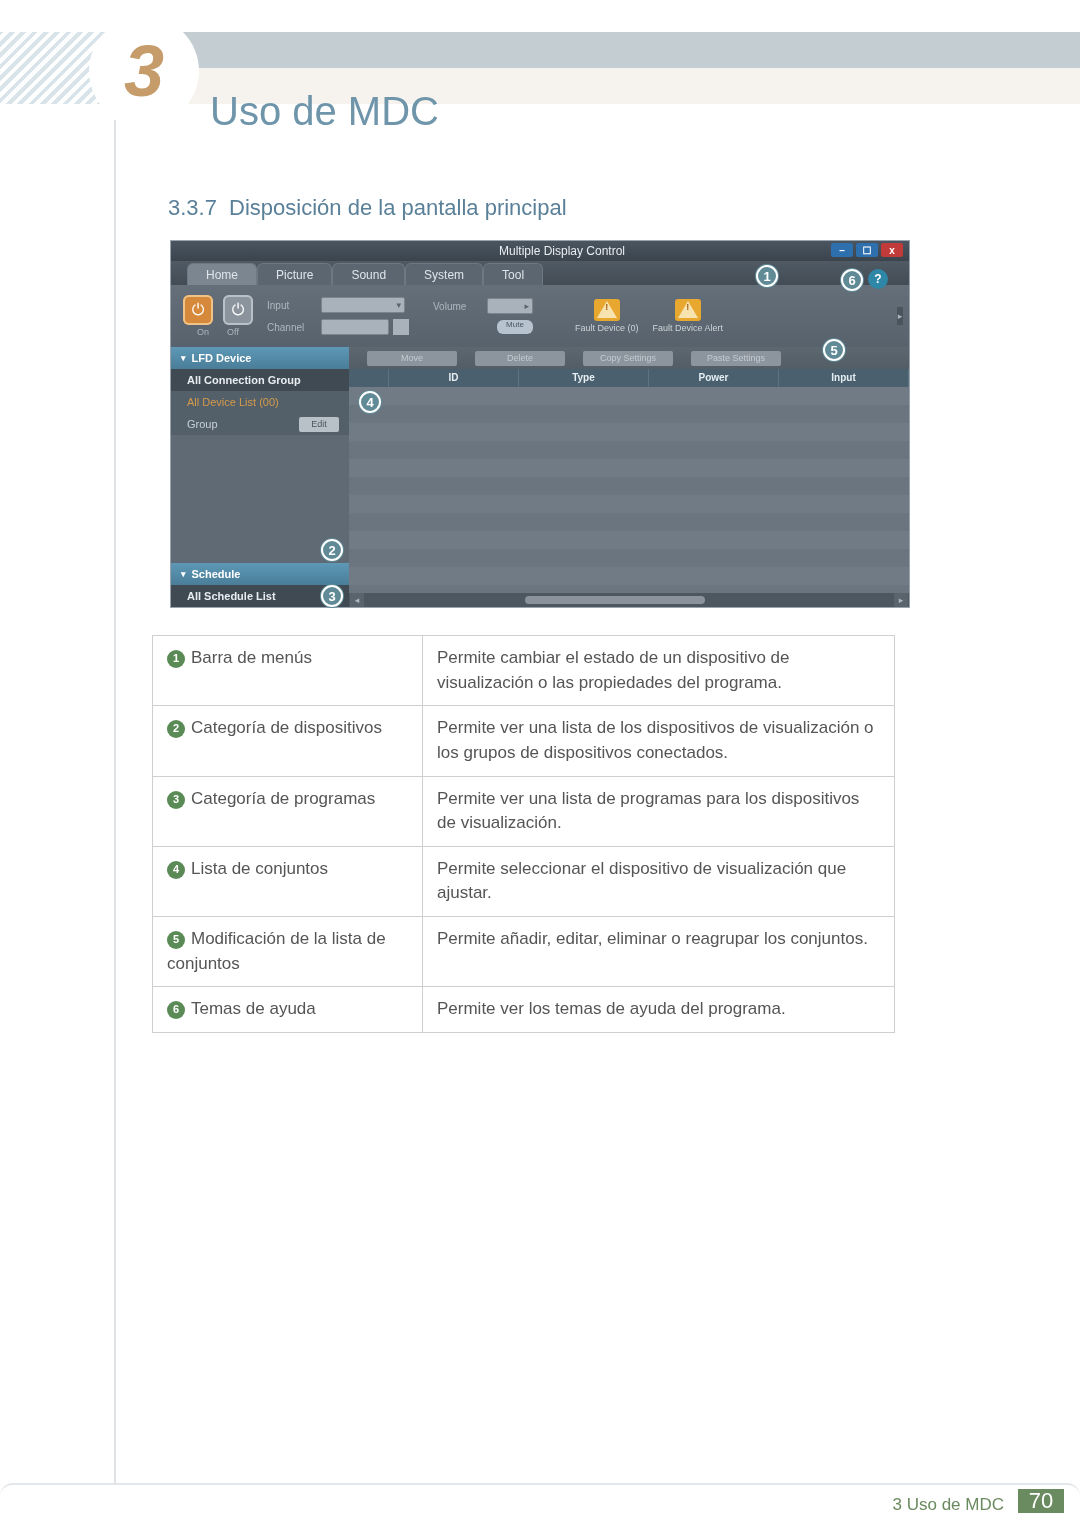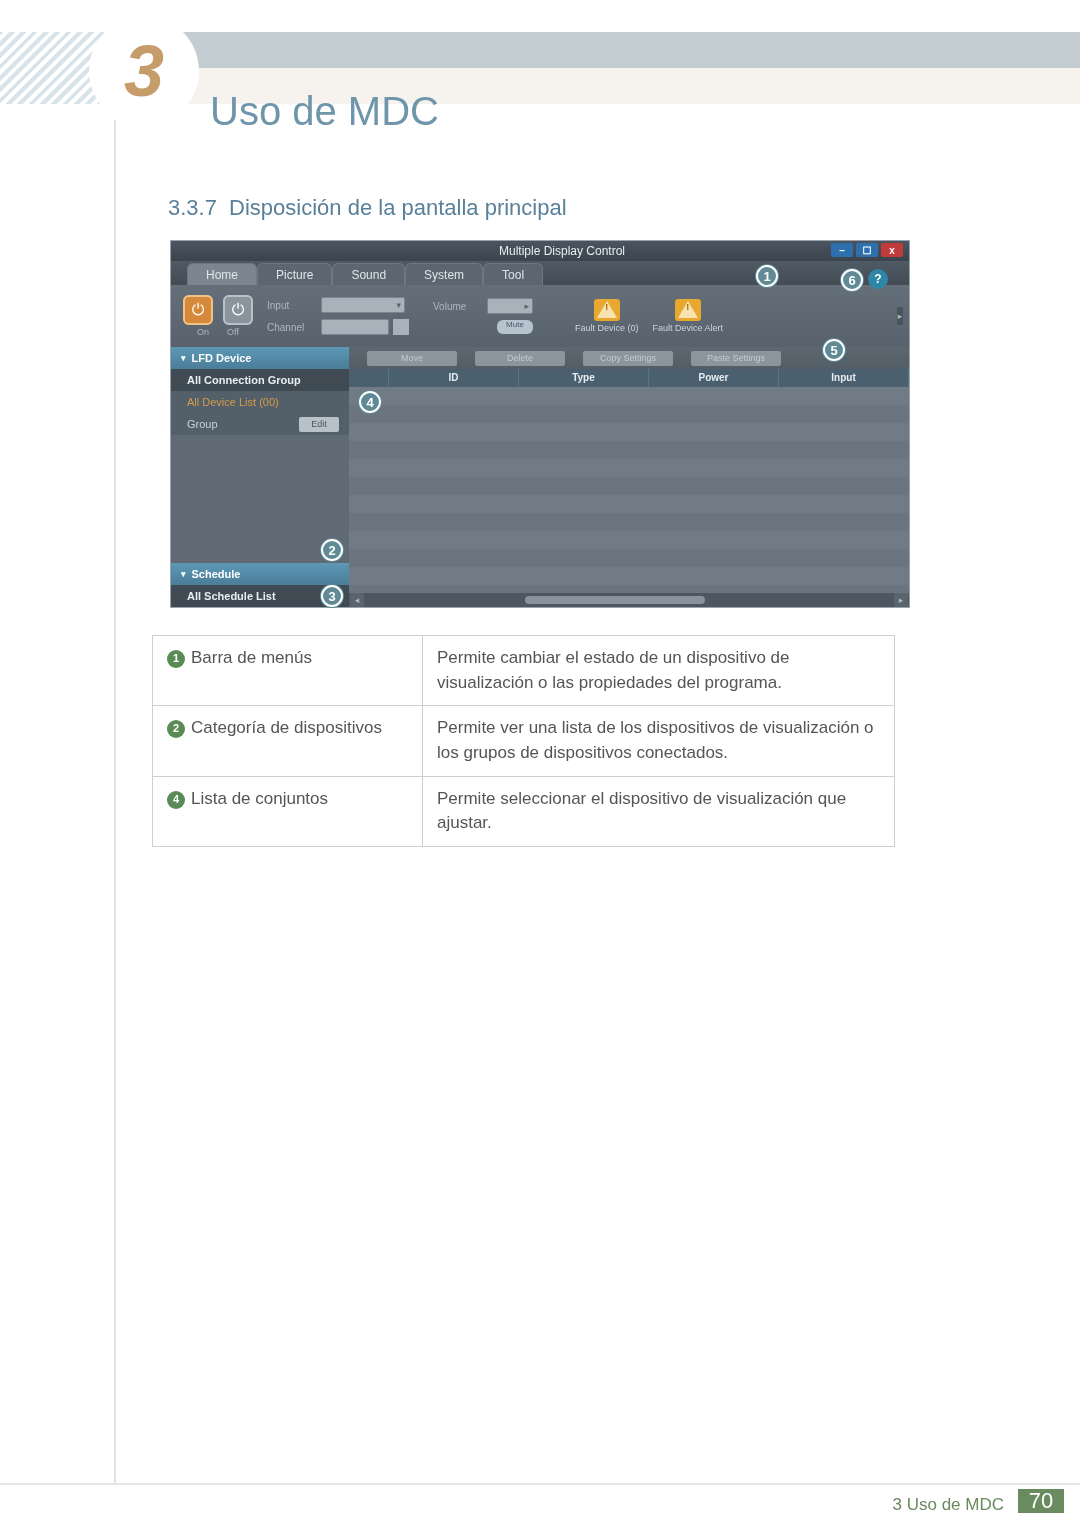--- a/index.html
+++ b/index.html
@@ -164,21 +164,21 @@
   .numdot{
     display:inline-flex; width:18px; height:18px; border-radius:50%;
     background:#5a8a55; color:#fff; font-size:11px; align-items:center; justify-content:center;
     font-weight:bold; margin-right:6px; position:relative; top:-1px;
   }
 
   
   .leftline{ position:absolute; left:114px; top:120px; bottom:0; width:2px; background:#dfe3e6;}
   .footer{
     position:absolute; left:0; right:0; bottom:0; height:44px;
-    border-top:2px solid #e3e6e8; background:#fff;
+    border-top:2px solid #e3e6e8; background:#fff;border-radius:13px;
   }
   .footer .txt{
     position:absolute; right:76px; top:10px; color:#6a8a5f; font-size:17px;
   }
   .footer .pg{
     position:absolute; right:16px; top:4px; width:46px; height:24px;
     background:#6a8a5f; color:#fff; display:flex; align-items:center; justify-content:center;
     font-size:22px;
   }
 </style>
@@ -335,22 +335,34 @@
   <tbody>
       <tr>
         <td><span class="numdot">1</span><span>Barra de menús</span></td>
         <td>Permite cambiar el estado de un dispositivo de visualización o las propiedades del programa.</td>
       </tr>
   <tr>
         <td><span class="numdot">2</span><span>Categoría de dispositivos</span></td>
         <td>Permite ver una lista de los dispositivos de visualización o los grupos de dispositivos conectados.</td>
       </tr>
   <tr>
+        <td><span class="numdot">3</span><span>Categoría de programas</span></td>
+        <td>Permite ver una lista de programas para los dispositivos de visualización.</td>
+      </tr>
+  <tr>
         <td><span class="numdot">4</span><span>Lista de conjuntos</span></td>
         <td>Permite seleccionar el dispositivo de visualización que ajustar.</td>
+      </tr>
+  <tr>
+        <td><span class="numdot">5</span><span>Modificación de la lista de conjuntos</span></td>
+        <td>Permite añadir, editar, eliminar o reagrupar los conjuntos.</td>
+      </tr>
+  <tr>
+        <td><span class="numdot">6</span><span>Temas de ayuda</span></td>
+        <td>Permite ver los temas de ayuda del programa.</td>
       </tr>
 </tbody>
   </table>
 
 <div class="footer">
   <div class="txt">3 Uso de MDC</div>
   <div class="pg">70</div>
 </div>
 
 </body></html>

